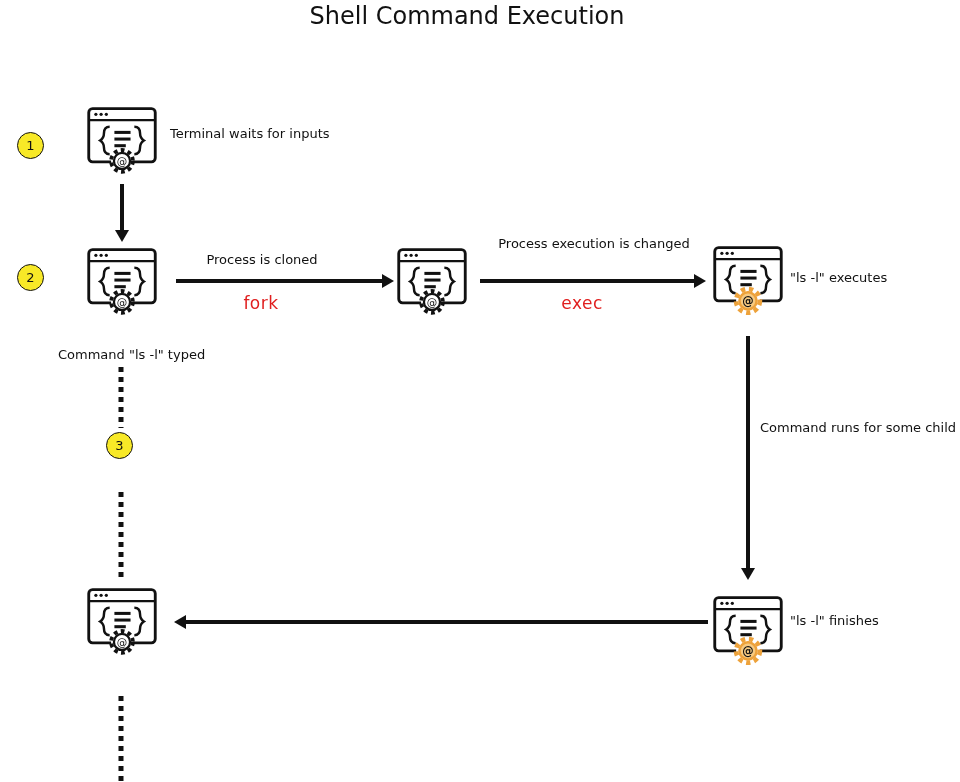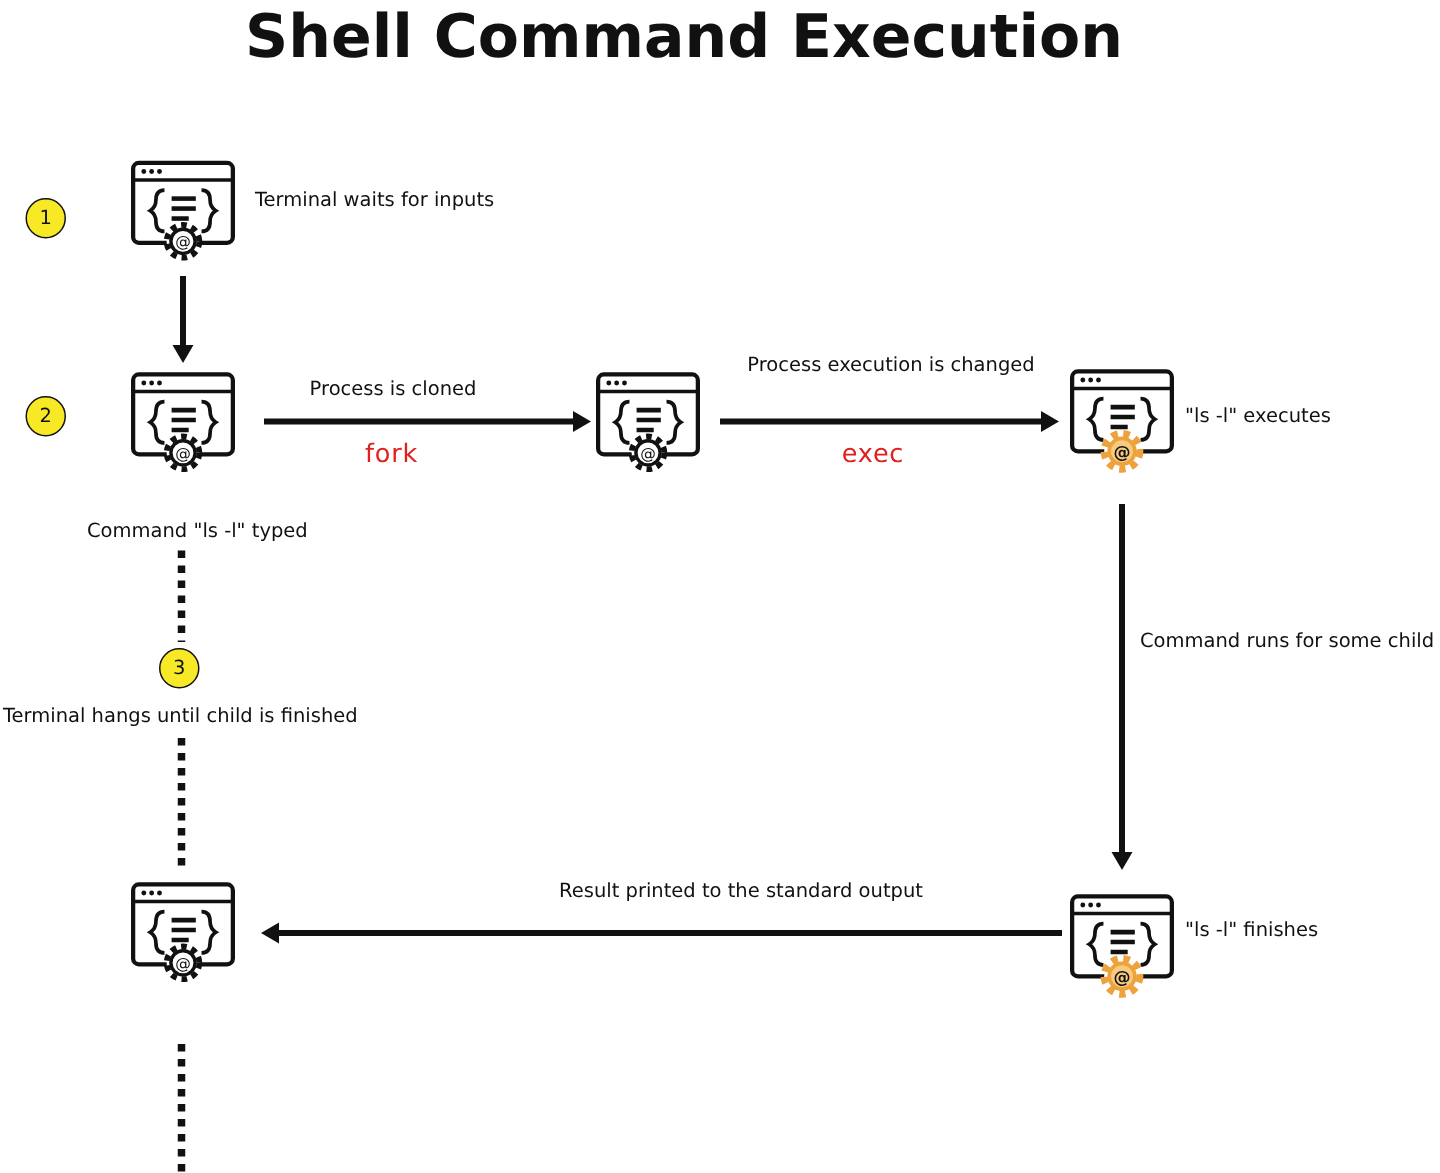--- a/index.html
+++ b/index.html
@@ -1,22 +1,22 @@
 <!DOCTYPE html>
 <html><head>
 <meta charset="utf-8">
 <style>
   * { margin:0; padding:0; box-sizing:border-box; }
   html,body { background:#ffffff; }
   body { font-family:"DejaVu Sans", sans-serif; color:#111; }
   .canvas { position:relative; width:960px; height:782px; background:#fff; overflow:hidden; }
 
   .title {
-    position:absolute; left:456px; top:2px; transform:translateX(-50%);
-    font-size:40px; font-weight:bold; white-space:nowrap; color:#111;
+    position:absolute; left:467px; top:2px; transform:translateX(-50%);
+    font-size:24px; font-weight:normal; white-space:nowrap; color:#111;
   }
 
   .label { position:absolute; font-size:13px; white-space:nowrap; color:#111;text-align:right; }
   .label.centered { transform:translateX(-50%); }
 
   .cmd {
     position:absolute; transform:translateX(-50%);
     font-size:17px; font-weight:normal; color:#e01f1f;
     letter-spacing:0.5px; white-space:nowrap;
   }
@@ -143,22 +143,20 @@
   <div class="label centered" style="left:262px; top:252px;">Process is cloned</div>
   <div class="cmd" style="left:261px; top:293px;">fork</div>
 
   <div class="label centered" style="left:594px; top:236px;">Process execution is changed</div>
   <div class="cmd" style="left:582px; top:293px;">exec</div>
 
   <div class="label" style="left:790px; top:270px;">"ls -l" executes</div>
 
   <div class="label" style="left:58px; top:347px;">Command "ls -l" typed</div>
 
-  <div class="label" style="left:2px; top:470px;">Terminal hangs until child is finished</div>
 
   <div class="label" style="left:760px; top:420px;">Command runs for some child</div>
 
-  <div class="label centered" style="left:494px; top:587px;">Result printed to the standard output</div>
 
   <div class="label" style="left:790px; top:613px;">"ls -l" finishes</div>
 
 
 </div>
 
 </body></html>

